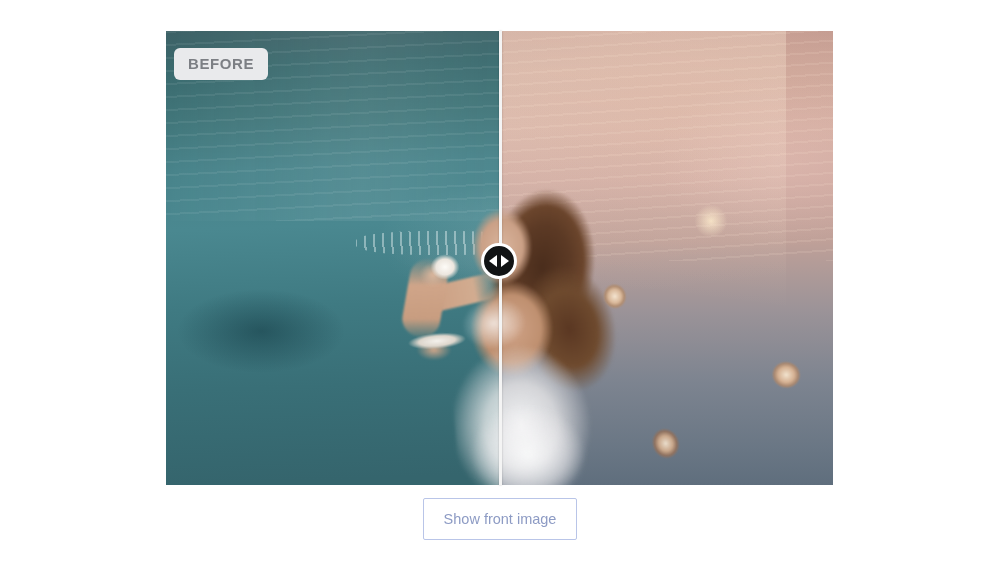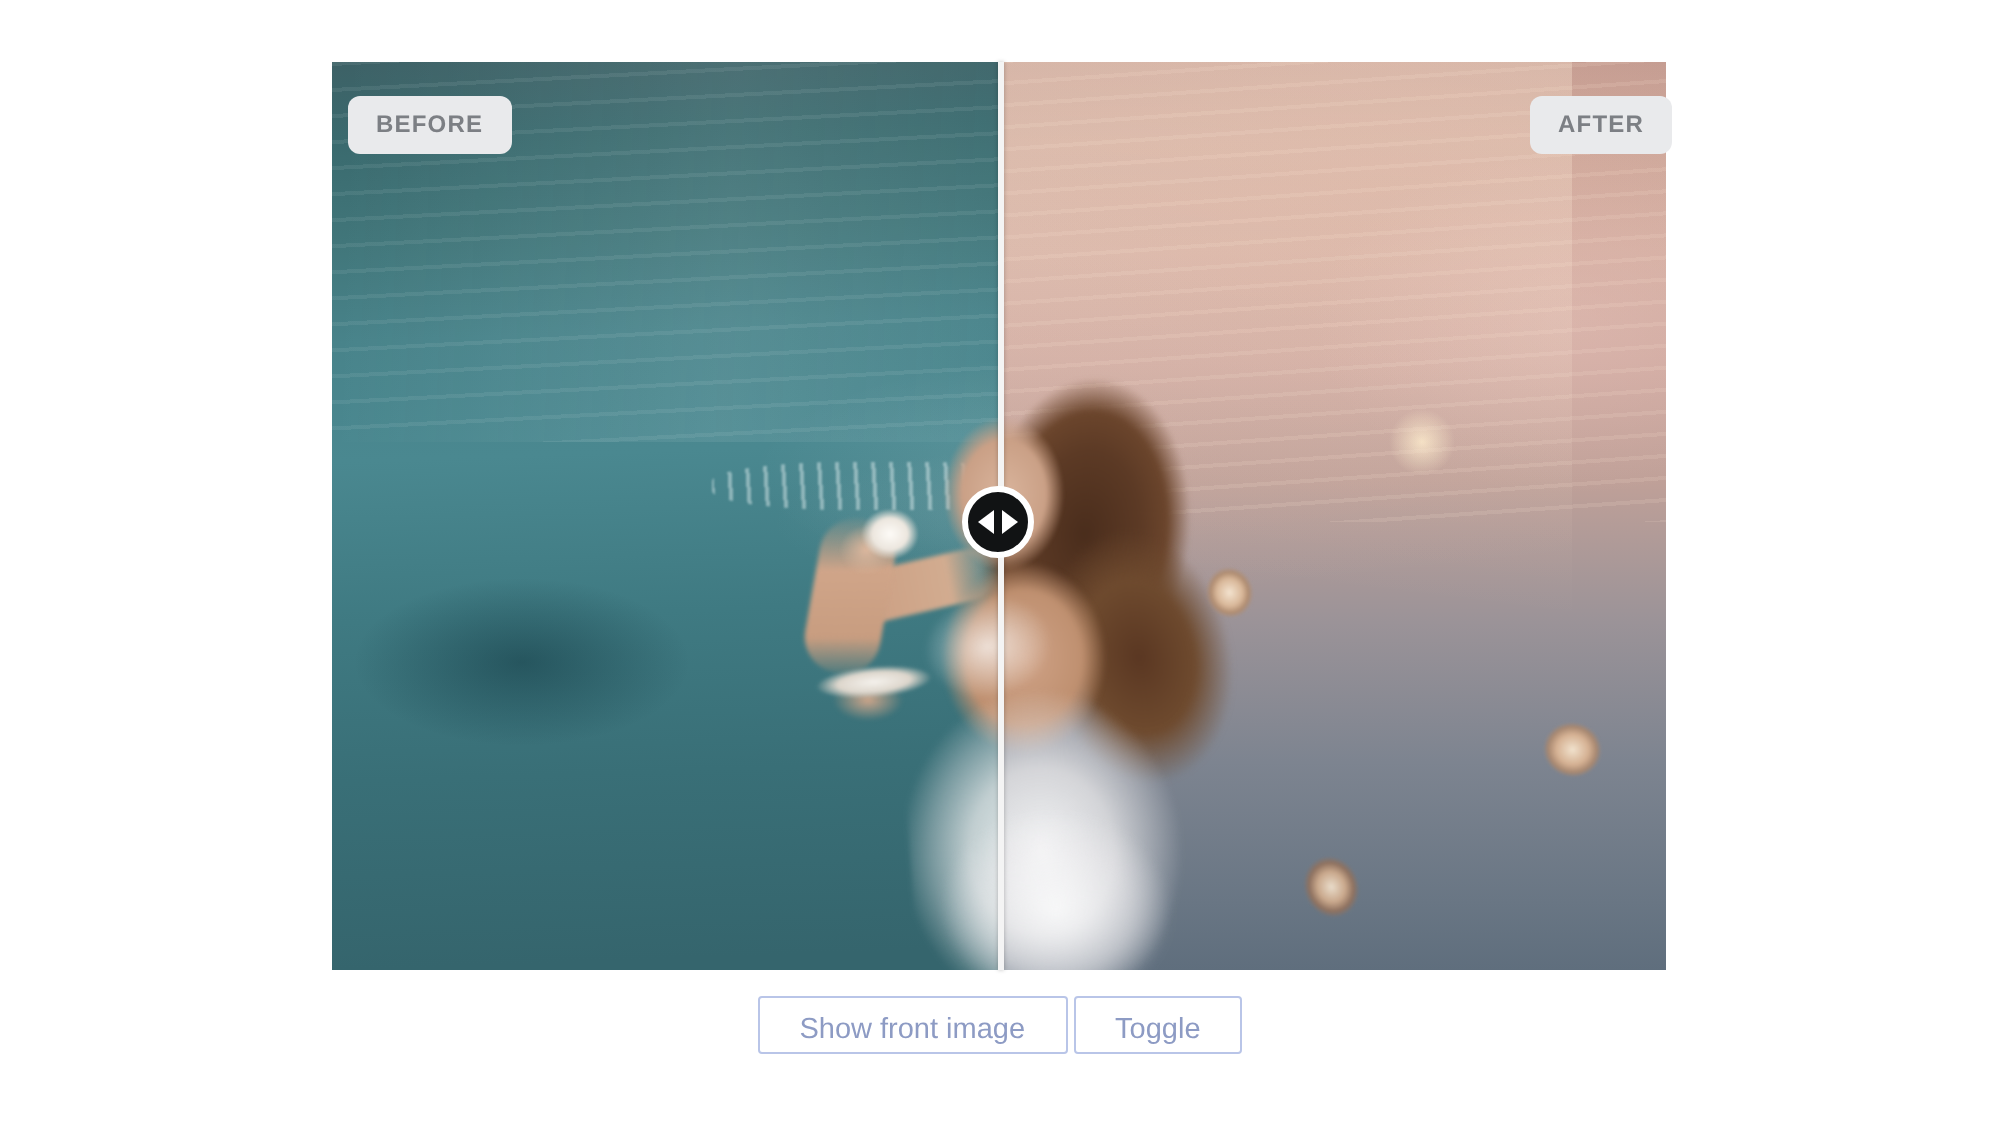--- a/index.html
+++ b/index.html
@@ -250,21 +250,21 @@
       #e9dcca 0%, #c9a88c 45%, #8f7260 72%, rgba(143,114,96,0) 92%);
     transform: rotate(-22deg);
   }
 
   
   .tag {
     position: absolute;
     top: 48px;
     background: #e9eaec;
     color: #7c7f84;
-    font-size: 12px;
+    font-size: 15px;
     font-weight: bold;
     letter-spacing: .6px;
     padding: 8px 14px 9px;
     border-radius: 6px;
     line-height: 1;
     user-select: none;
   }
   .tag-before { left: 174px; }
   .tag-after  { left: 765px; }
 
@@ -307,21 +307,21 @@
     position: absolute;
     left: 0;
     top: 498px;
     width: 1000px;
     display: flex;
     justify-content: center;
     align-items: flex-start;
     gap: 3px;
   }
   .btn {
-    height: 29px;
+    height: 42px;
     box-sizing: border-box;
     padding: 0 20px;
     background: #ffffff;
     border: 1px solid #b9c5e8;
     border-radius: 2px;
     color: #8d9bc4;
     font-size: 14.5px;
     font-family: "Liberation Sans", sans-serif;
     line-height: 32px;
     white-space: nowrap;
@@ -371,26 +371,24 @@
         <div class="sb arm-fore"></div>
         <div class="sb hand"></div>
         <div class="sb teacup"></div>
         <div class="sb hand2"></div>
         <div class="sb saucer"></div>
       </div>
     </div>
   </div>
 
   <div class="tag tag-before">BEFORE</div>
-  <div class="tag tag-after">AFTER</div>
 
   <div class="divider"></div>
   <div class="handle">
     <span class="tri tri-l"></span>
     <span class="tri tri-r"></span>
   </div>
 
   <div class="btn-row">
     <button class="btn">Show front image</button>
-    <button class="btn">Toggle</button>
   </div>
 
 </div>
 
 </body></html>

